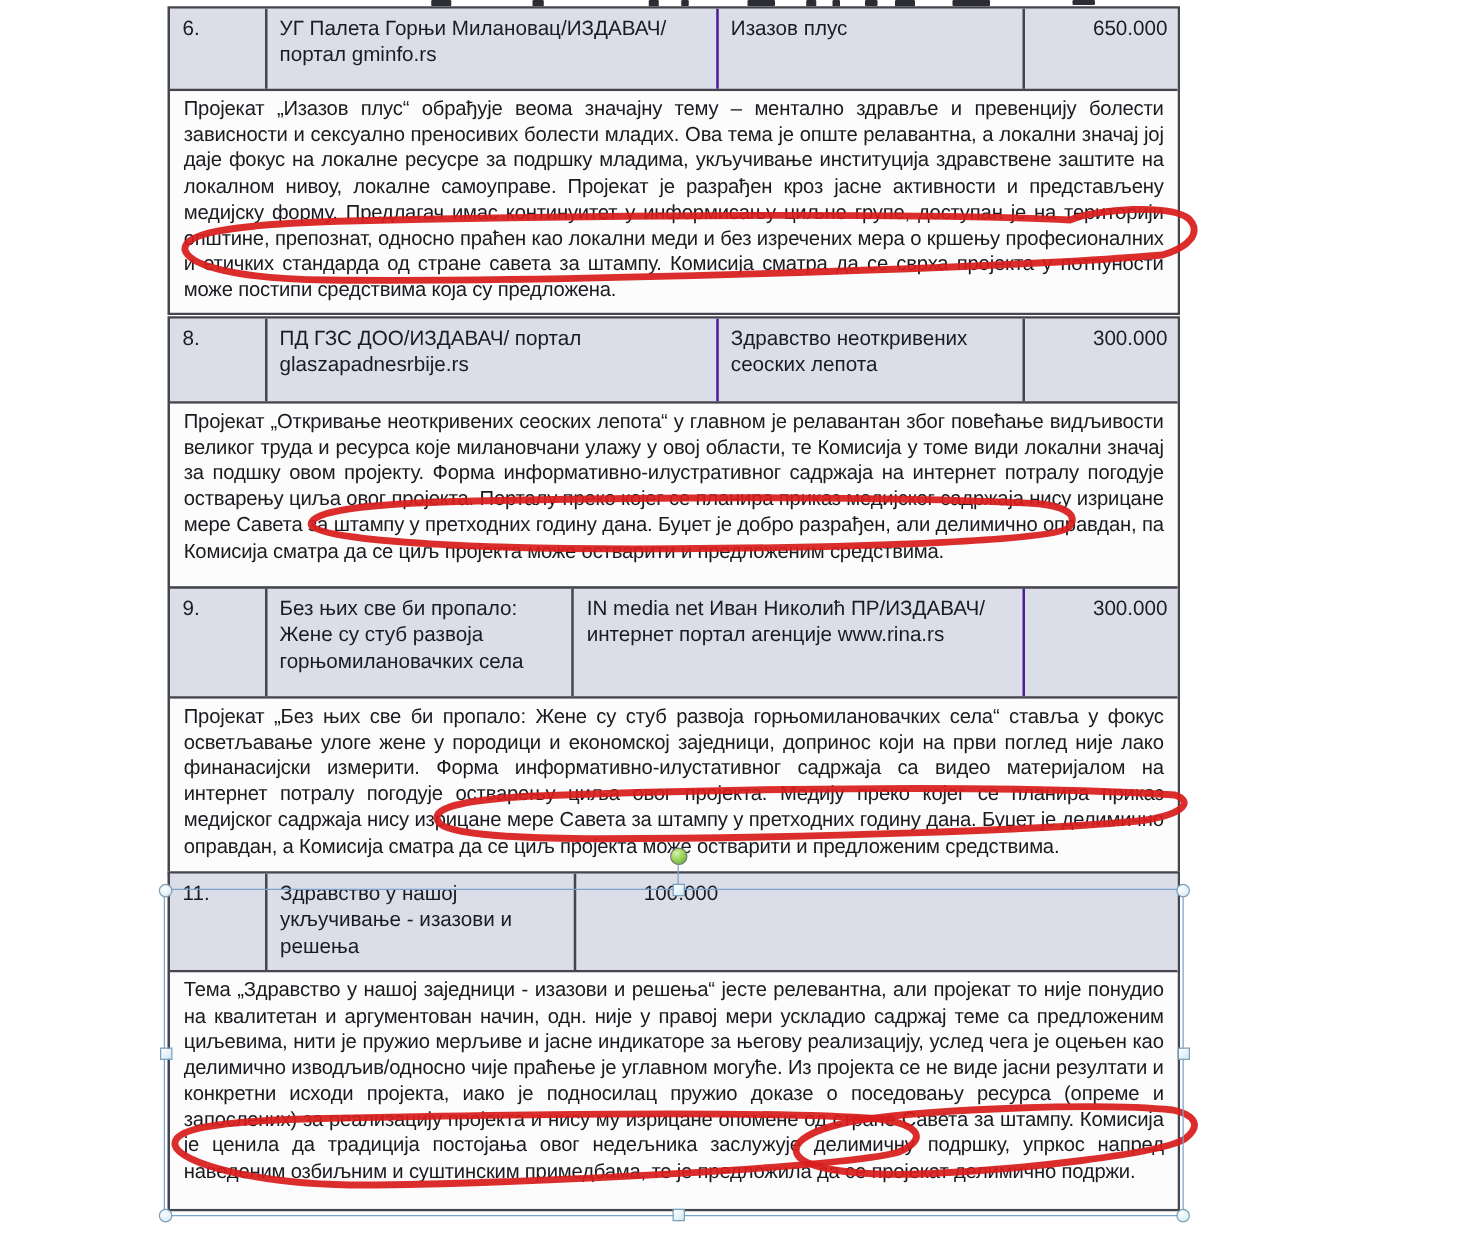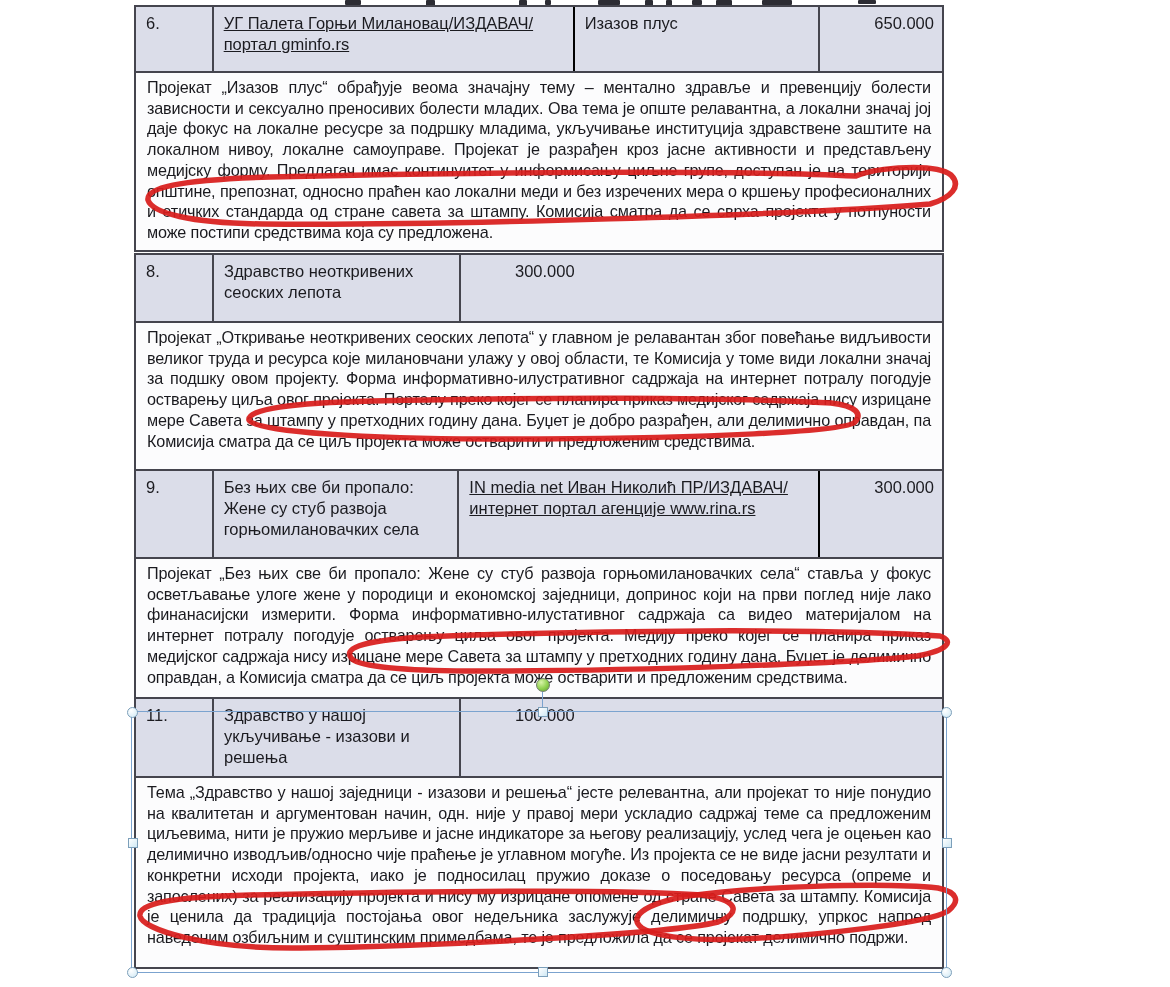--- a/index.html
+++ b/index.html
@@ -13,21 +13,21 @@
   
   .scan{
     position:absolute;left:134px;width:810px;box-sizing:border-box;
     border:2px solid #45454e;background:#fdfdfe;
     color:#1b1b20;
   }
   .trow{display:flex;background:#dbdde9;border-bottom:2px solid #45454e;}
   .trow:not(:first-child){border-top:2px solid #45454e;margin-top:-2px;}
   .cell{box-sizing:border-box;padding:6px 8px 8px 10px;font-size:16.5px;line-height:21px;}
   .cell.c1{width:78px;border-right:2px solid #45454e;}
-  .cell.c2{width:363px;border-right:2px solid #000000;text-decoration:underline;}
+  .cell.c2{width:363px;border-right:2px solid #4c1d95;}
   .cell.c3{width:247px;border-right:2px solid #45454e;}
   .cell.c4{flex:1;margin-left:44px;}
   .para{
     background:#fcfcfd;color:#1a1a1f;
     font-size:16.2px;line-height:20.7px;text-align:justify;
     padding:4px 11px 7px 11px;letter-spacing:-0.15px;
   }
   .para:not(:last-child){border-bottom:2px solid #45454e;}
   .b1{top:5px;}
   .b1 .trow{min-height:64px;}
@@ -93,20 +93,21 @@
       <div class="cell c2">УГ Палета Горњи Милановац/ИЗДАВАЧ/ портал gminfo.rs</div>
       <div class="cell c3">Изазов плус</div>
       <div class="cell c4">650.000</div>
     </div>
     <div class="para">Пројекат „Изазов плус“ обрађује веома значајну тему – ментално здравље и превенцију болести зависности и сексуално преносивих болести младих. Ова тема је опште релавантна, а локални значај јој даје фокус на локалне ресусре за подршку младима, укључивање институција здравствене заштите на локалном нивоу, локалне самоуправе. Пројекат је разрађен кроз јасне активности и представљену медијску форму. Предлагач имас континуитет у информисању циљне групе, доступан је на територији општине, препознат, односно праћен као локални меди и без изречених мера о кршењу професионалних и етичких стандарда од стране савета за штампу. Комисија сматра да се сврха пројекта у потпуности може постипи средствима која су предложена.</div>
   </section>
 
   <section class="scan b2">
     <div class="trow r8">
       <div class="cell c1">8.</div>
+      <div class="cell c2">ПД ГЗС ДОО/ИЗДАВАЧ/ портал glaszapadnesrbije.rs</div>
       <div class="cell c3">Здравство неоткривених сеоских лепота</div>
       <div class="cell c4">300.000</div>
     </div>
     <div class="para p8">Пројекат „Откривање неоткривених сеоских лепота“ у главном је релавантан због повећање видљивости великог труда и ресурса које милановчани улажу у овој области, те Комисија у томе види локални значај за подшку овом пројекту. Форма информативно-илустративног садржаја на интернет потралу погодује остварењу циља овог пројекта. Порталу преко којег се планира приказ медијског садржаја нису изрицане мере Савета за штампу у претходних годину дана. Буџет је добро разрађен, али делимично оправдан, па Комисија сматра да се циљ пројекта може остварити и предложеним средствима.</div>
     <div class="trow r9">
       <div class="cell c1">9.</div>
       <div class="cell c3">Без њих све би пропало: Жене су стуб развоја горњомилановачких села</div>
       <div class="cell c2">IN media net Иван Николић ПР/ИЗДАВАЧ/ интернет портал агенције www.rina.rs</div>
       <div class="cell c4">300.000</div>
     </div>

